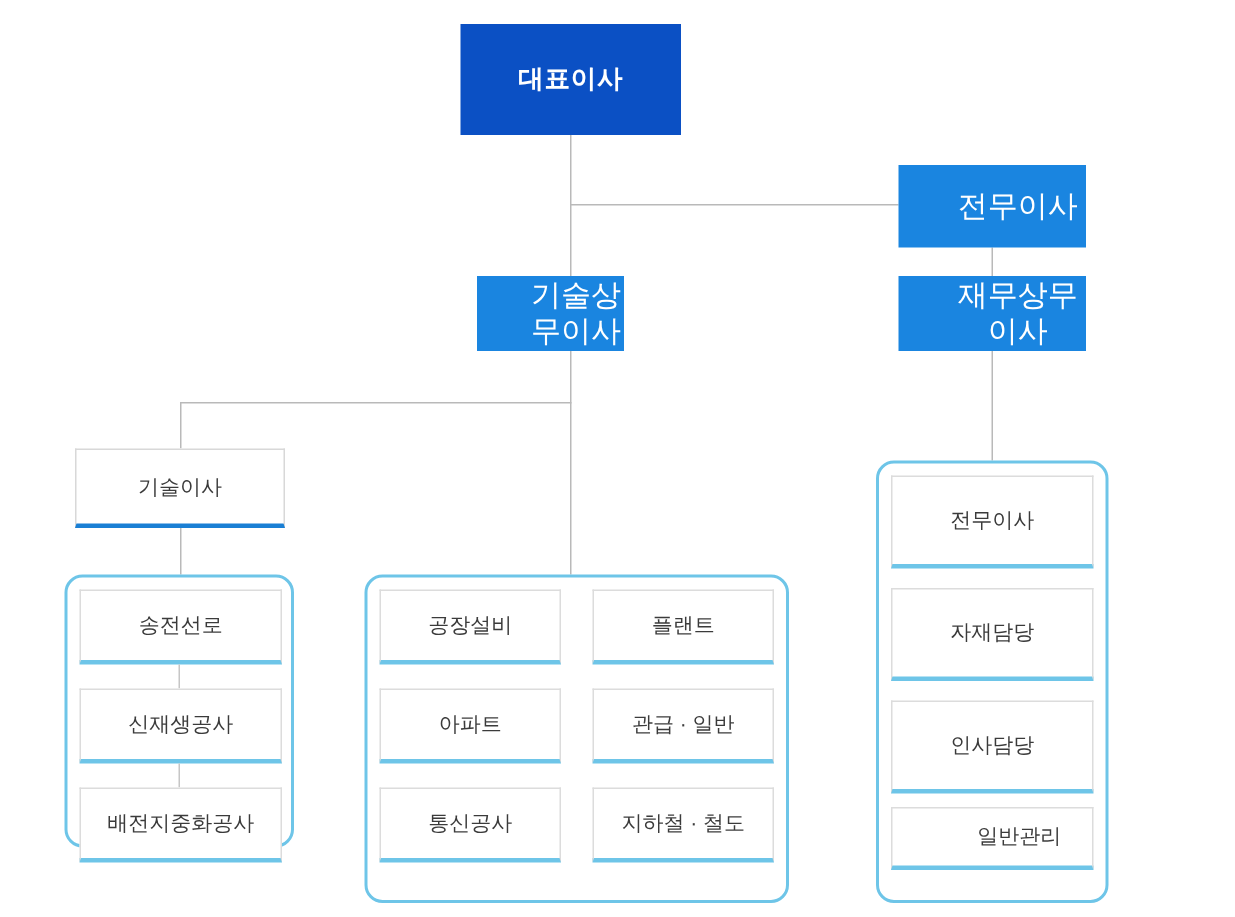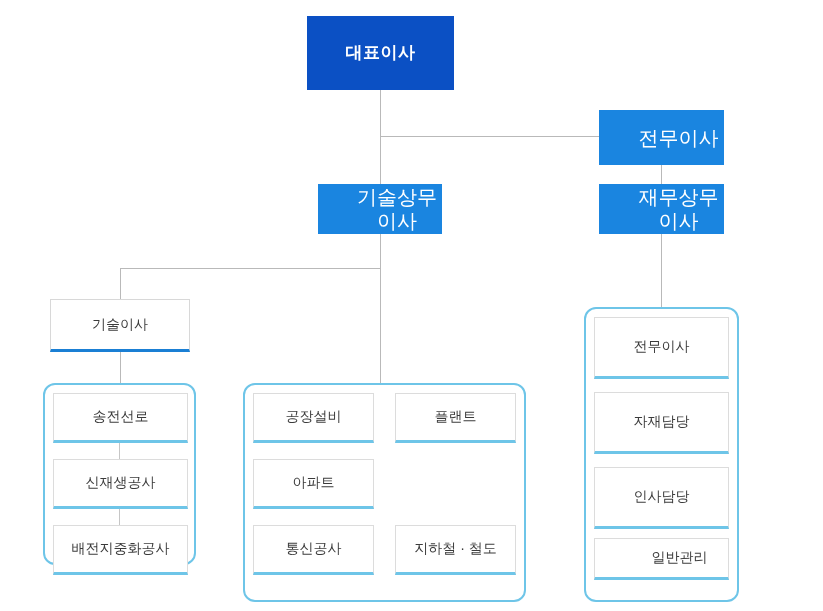--- a/index.html
+++ b/index.html
@@ -122,21 +122,21 @@
   <div class="conn v" style="left:661px; top:233px; height:74px;"></div>
 
   <div class="exec ceo" style="left:307px; top:16px; width:147px; height:74px;">
     <span>대표이사</span>
   </div>
 
   <div class="exec lvl2" style="left:599px; top:110px; width:125px; height:55px;">
     <span>전무이사</span>
   </div>
 
-  <div class="exec lvl2" style="left:318px; top:184px; width:124px; height:50px;">
+  <div class="exec lvl2" style="left:318px; top:184px; width:98px; height:50px;">
     <span>기술상무이사</span>
   </div>
 
   <div class="exec lvl2" style="left:599px; top:184px; width:125px; height:50px;">
     <span>재무상무이사</span>
   </div>
 
   <div class="plainbox" style="left:50px; top:299px; width:140px; height:53px;">
     <span>기술이사</span>
   </div>
@@ -164,20 +164,23 @@
       <div class="leaf" style="left:8px; top:8px; width:121px; height:50px;">
         <span>공장설비</span>
       </div>
       <div class="leaf" style="left:150px; top:8px; width:121px; height:50px;">
         <span>플랜트</span>
       </div>
 
       <div class="leaf" style="left:8px; top:74px; width:121px; height:50px;">
         <span>아파트</span>
       </div>
+      <div class="leaf" style="left:150px; top:74px; width:121px; height:50px;">
+        <span>관급 · 일반</span>
+      </div>
 
       <div class="leaf" style="left:8px; top:140px; width:121px; height:50px;">
         <span>통신공사</span>
       </div>
       <div class="leaf" style="left:150px; top:140px; width:121px; height:50px;">
         <span>지하철 · 철도</span>
       </div>
     </div>
   </div>
 

